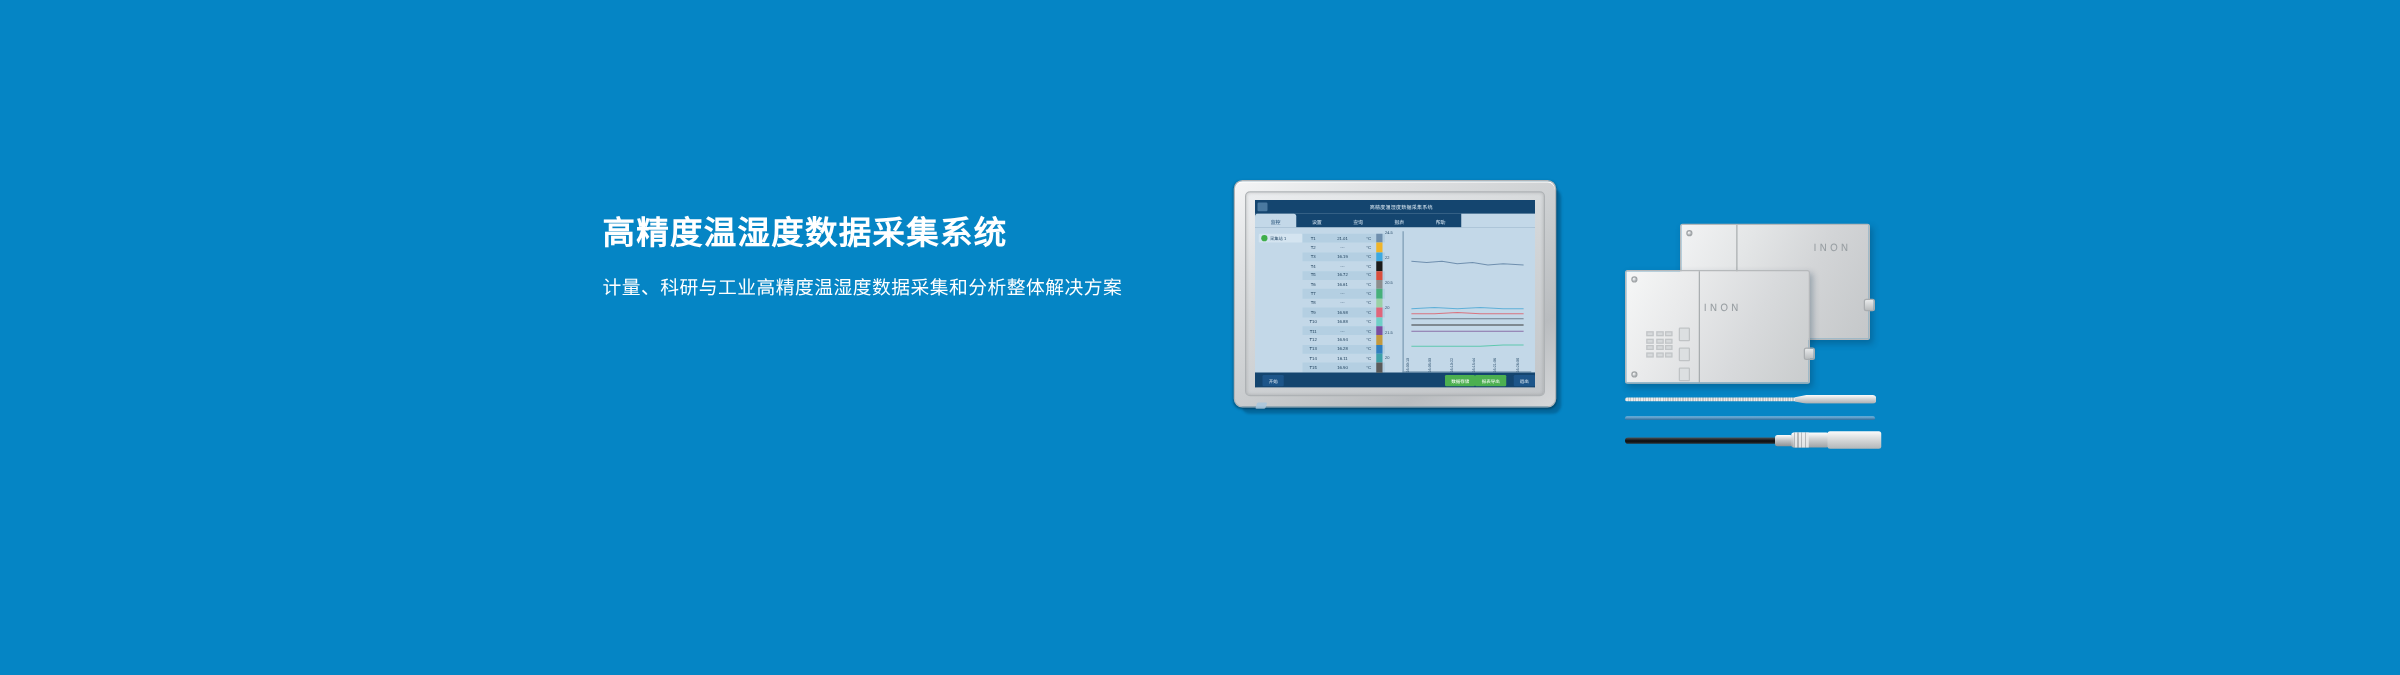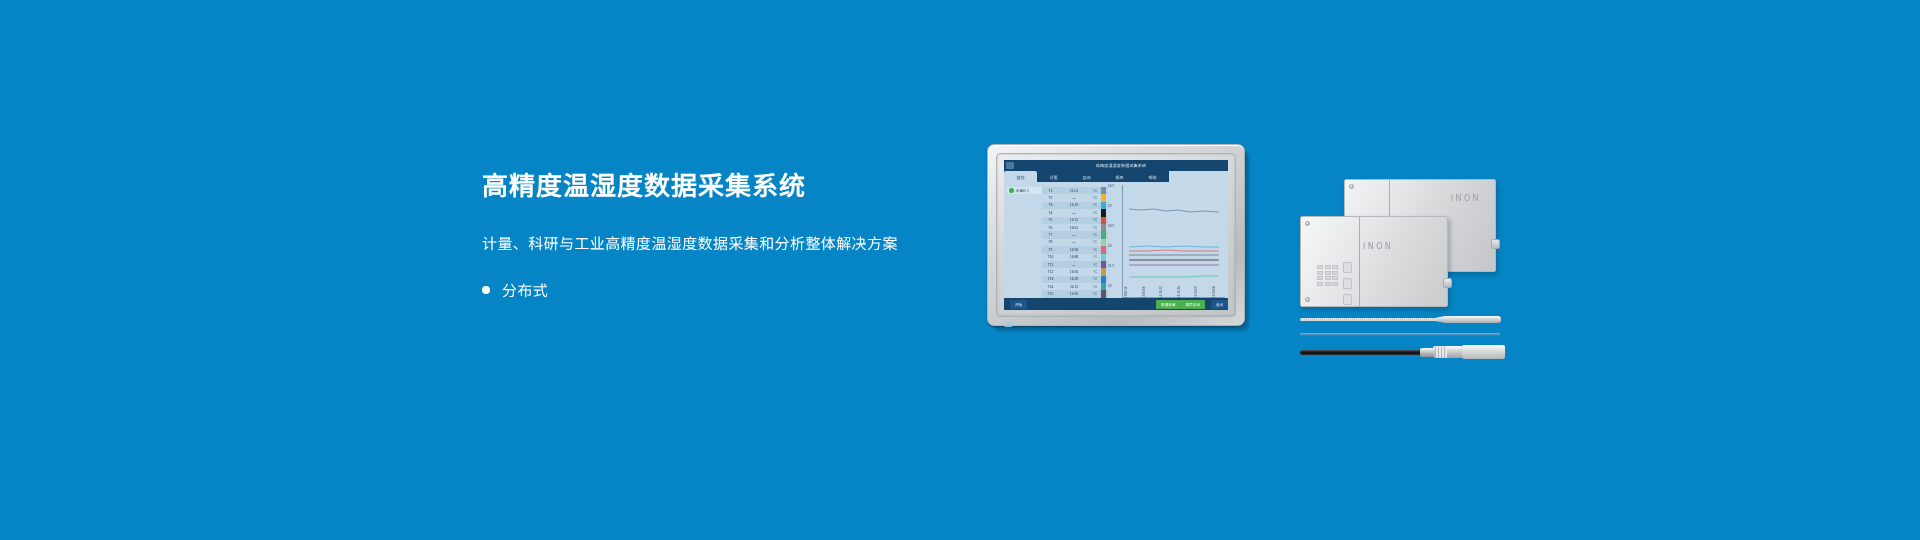--- a/index.html
+++ b/index.html
@@ -35,21 +35,21 @@
     margin: 0;
     font-size: 26px;
     font-weight: bold;
     letter-spacing: 1px;
     color: #ffffff;
     line-height: 1.15;
     white-space: nowrap;
   }
 
   .subhead {
-    margin: 32px 0 0 0;
+    margin: 19px 0 0 0;
     font-size: 15px;
     font-weight: normal;
     letter-spacing: 0.4px;
     color: #ffffff;
     line-height: 1.3;
     white-space: nowrap;
   }
 
   .feature-list {
     list-style: none;
@@ -453,24 +453,20 @@
 <body>
 
 <div class="banner">
 
   <div class="copy-block">
     <h1 class="headline">高精度温湿度数据采集系统</h1>
 
     <p class="subhead">计量、科研与工业高精度温湿度数据采集和分析整体解决方案</p>
 
     <ul class="feature-list">
-      <li class="feature-item">
-        <span class="bullet-dot"></span>
-        <span>分布式</span>
-      </li>
     </ul>
   </div>
 
   <div class="product-stage">
 
     <div class="monitor">
       <div class="monitor-shadow"></div>
       <div class="monitor-case"></div>
       <div class="monitor-bezel"></div>
       <div class="monitor-foot"></div>

